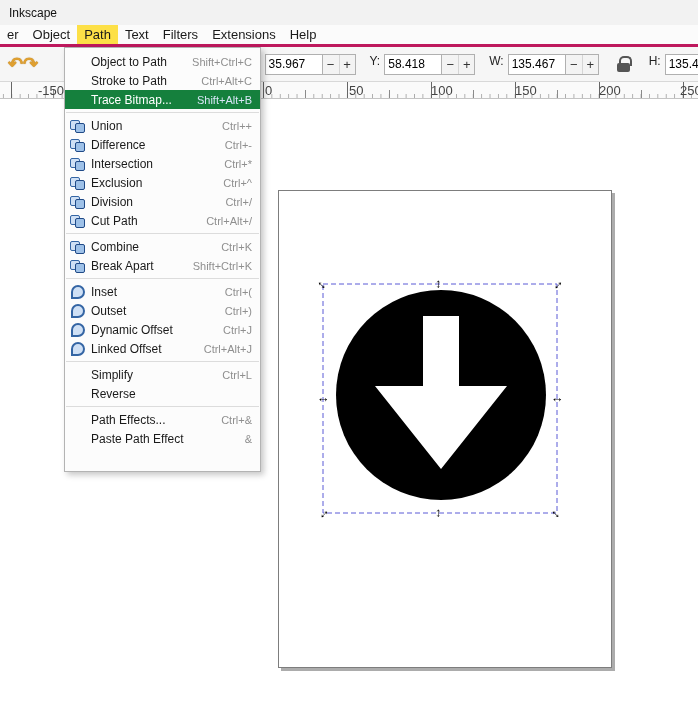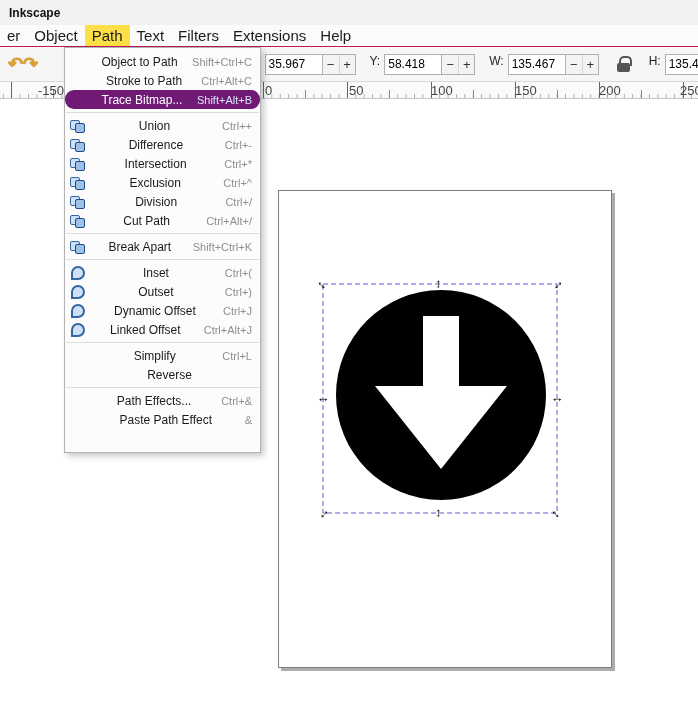--- a/index.html
+++ b/index.html
@@ -3,24 +3,24 @@
 <meta charset="utf-8">
 <style>
   * { box-sizing: border-box; }
   html,body { margin:0; padding:0; }
   body {
     width:698px; height:711px; overflow:hidden; position:relative;
     font-family:"Liberation Sans", sans-serif; background:#ffffff; font-size:12px; color:#1a1a1a;
   }
 
   
-  .titlebar { height:25px; background:#f2f2f2; display:flex; align-items:center; padding-left:9px; font-size:12px; color:#111;font-weight:bold; }
-
-  
-  .menubar { height:22px; background:#fbfbfb; display:flex; align-items:stretch; border-bottom:1px solid #be185d; font-size:15px; }
+  .titlebar { height:25px; background:#f2f2f2; display:flex; align-items:center; padding-left:9px; font-size:12px; color:#111; }
+
+  
+  .menubar { height:22px; background:#fbfbfb; display:flex; align-items:stretch; border-bottom:3px solid #be185d; font-size:13px; }
   .menubar .menu { padding:0 7px; display:flex; align-items:center; cursor:default; }
   .menubar .menu.open { background:#fde047; }
 
   
   .toolbar { height:35px; background:#f6f6f6; border-bottom:1px solid #d8d8d8; display:flex; align-items:center; padding-left:8px; white-space:nowrap; }
   .tool-ico { font-size:18px; font-weight:bold; color:#e0a030; text-shadow:0 0 1px #a5741d; width:22px; text-align:center; cursor:default; }
   .tsep { width:1px; height:24px; background:#d0d0d0; margin:0 4px; }
   .tspacer { width:203px; flex:0 0 auto; }
   .fields { display:flex; align-items:center; gap:14px; }
   .fld { display:flex; }
@@ -59,23 +59,23 @@
   .page svg { position:absolute; left:0; top:0; }
   .handle { position:absolute; width:14px; height:14px; margin-left:-7px; margin-top:-7px; line-height:14px; text-align:center; font-size:13px; font-weight:bold; color:#000; z-index:3; }
   .rot45 { transform:rotate(45deg); }
   .rotm45 { transform:rotate(-45deg); }
   .rot90 { transform:rotate(90deg); }
 
   
   .dropdown { position:absolute; left:64px; top:47px; width:197px; background:#fcfcfc; border:1px solid #b3b3b3; box-shadow:3px 3px 6px rgba(0,0,0,0.22); padding:4px 0; z-index:10; }
   .mi { height:19px; display:flex; align-items:center; padding:0 8px 0 4px; font-size:12px; cursor:default; }
   .mi .mi-icon { width:18px; height:14px; position:relative; flex:0 0 auto; margin-right:4px; }
-  .mi .mi-label { flex:1 1 auto; white-space:nowrap;text-align:center; }
+  .mi .mi-label { flex:1 1 auto; white-space:nowrap; }
   .mi .mi-sc { font-size:11px; color:#8f8f8f; margin-left:4px; white-space:nowrap; }
-  .mi.hl { background:#701a75; color:#ffffff;border-radius:9px; }
+  .mi.hl { background:#15803d; color:#ffffff; }
   .mi.hl .mi-sc { color:#d9e6f7; }
   .msep { height:1px; background:#dcdcdc; margin:3px 1px; }
   .icon-bool::before { content:""; position:absolute; left:1px; top:1px; width:8px; height:8px; background:#cfe0f5; border:1px solid #3465a4; border-radius:2px; }
   .icon-bool::after { content:""; position:absolute; left:6px; top:4px; width:8px; height:8px; background:#9ec1e8; border:1px solid #204a87; border-radius:2px; }
   .icon-offset::before { content:""; position:absolute; left:2px; top:0; width:10px; height:10px; background:#cfe0f5; border:2px solid #3465a4; border-radius:50% 50% 50% 0; }
 </style>
 </head>
 <body>
 
 <div class="titlebar">
@@ -205,20 +205,25 @@
       <span class="mi-sc">Ctrl+/</span>
     </div>
     <div class="mi">
       <span class="mi-icon icon-bool"></span>
       <span class="mi-label">Cut Path</span>
       <span class="mi-sc">Ctrl+Alt+/</span>
     </div>
     <div class="msep"></div>
     <div class="mi">
       <span class="mi-icon icon-bool"></span>
+      <span class="mi-label">Combine</span>
+      <span class="mi-sc">Ctrl+K</span>
+    </div>
+    <div class="mi">
+      <span class="mi-icon icon-bool"></span>
       <span class="mi-label">Break Apart</span>
       <span class="mi-sc">Shift+Ctrl+K</span>
     </div>
     <div class="msep"></div>
     <div class="mi">
       <span class="mi-icon icon-offset"></span>
       <span class="mi-label">Inset</span>
       <span class="mi-sc">Ctrl+(</span>
     </div>
     <div class="mi">

